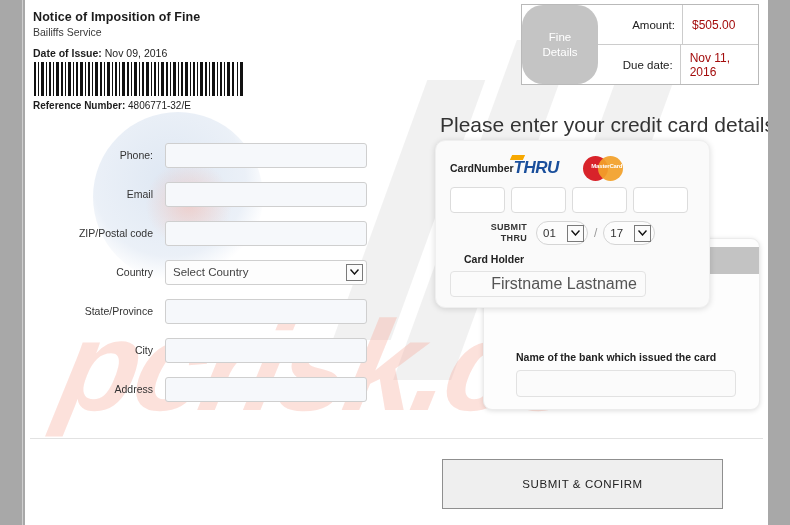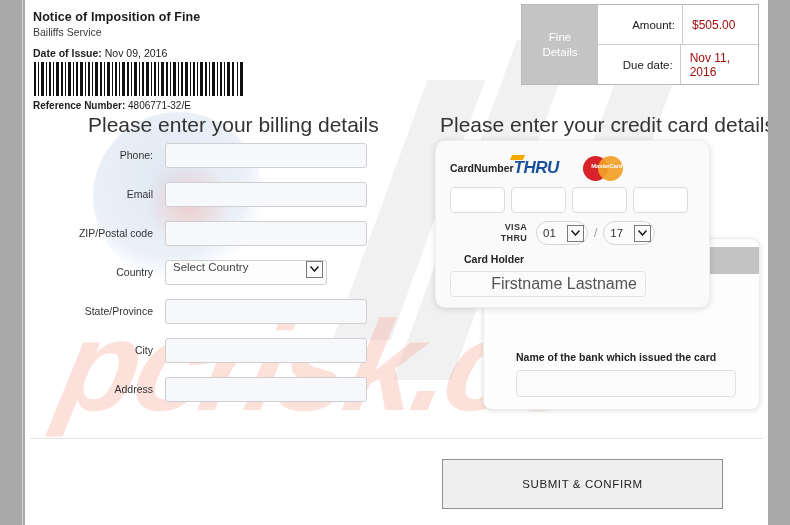--- a/index.html
+++ b/index.html
@@ -51,21 +51,21 @@
   .h-ref b{font-weight:bold;}
   .h-ref span.val{font-weight:normal;}
 
   
   .fine-box{
     position:absolute;left:496px;top:4px;width:238px;height:81px;
     border:1px solid #b9b9b9;background:#fff;display:flex;box-sizing:border-box;
   }
   .fine-left{
     width:76px;background:#c4c4c4;display:flex;align-items:center;justify-content:center;
-    color:#fff;font-size:11.5px;line-height:15px;text-align:center;
+    color:#fff;font-size:11.5px;line-height:15px;text-align:center;border-radius:21px;
   }
   .fine-right{flex:1;display:flex;flex-direction:column;}
   .fine-row{flex:1;display:flex;align-items:center;border-bottom:1px solid #cccccc;}
   .fine-row:last-child{border-bottom:none;}
   .fine-label{
     width:84px;text-align:right;padding-right:7px;font-size:11.5px;color:#222;
     box-sizing:border-box;
   }
   .fine-sep{width:1px;align-self:stretch;background:#cccccc;}
   .fine-value{padding-left:9px;font-size:12px;font-weight:normal;color:#a30c0c;}
@@ -83,23 +83,23 @@
   .flabel{
     width:110px;text-align:right;padding-right:12px;box-sizing:border-box;
     font-size:10.5px;color:#333;line-height:13px;
   }
   .finput{
     width:202px;height:25px;box-sizing:border-box;
     border:1px solid #cfcfcf;border-radius:3px;background:#f6f8fb;
     font-size:11px;color:#444;padding:0 7px;font-family:inherit;outline:none;
   }
   .fselect{
-    width:162px;height:25px;box-sizing:border-box;position:relative;
+    width:202px;height:25px;box-sizing:border-box;position:relative;
     border:1px solid #cfcfcf;border-radius:3px;background:#fdfdfd;
-    display:flex;
+    display:flex;align-items:center;
   }
   .fselect .sel-text{font-size:11.5px;color:#444;padding-left:7px;flex:1;}
   .win-arrow{
     width:17px;height:17px;margin-right:3px;border:1px solid #7a7a7a;background:#fbfbfb;
     display:flex;align-items:center;justify-content:center;box-sizing:border-box;
   }
   .win-arrow svg{display:block;}
 
   
   .card-back{
@@ -282,21 +282,20 @@
           <div class="fine-value">$505.00</div>
         </div>
         <div class="fine-row">
           <div class="fine-label">Due date:</div>
           <div class="fine-sep"></div>
           <div class="fine-value">Nov 11, 2016</div>
         </div>
       </div>
     </div>
 
-    <div class="sec-title" id="billing-title">Please enter your billing details</div>
     <div class="sec-title" id="card-title">Please enter your credit card details</div>
 
     <div class="billing">
 
       <div class="frow">
         <div class="flabel">Phone:</div>
         <input class="finput" type="text" value="" style="">
       </div>
 
       <div class="frow">
@@ -358,21 +357,21 @@
 
       <div class="cf-numrow">
         <input class="cf-num" type="text" maxlength="4" value="" style="">
         <input class="cf-num" type="text" maxlength="4" value="" style="">
         <input class="cf-num" type="text" maxlength="4" value="" style="">
         <input class="cf-num" type="text" maxlength="4" value="" style="">
       </div>
 
       <div class="cf-valid">
         <div class="valid-label">
-          <span>VISA</span><br>
+          <span>SUBMIT</span><br>
           <span>THRU</span>
         </div>
         <div class="mini-select">
           <span class="mv">01</span>
           <span class="win-arrow">
             <svg width="9" height="6" viewBox="0 0 9 6">
                 <path d="M0.5 0.5 L4.5 5 L8.5 0.5" fill="none" stroke="#111" stroke-width="1.4"></path>
               </svg>
           </span>
         </div>

